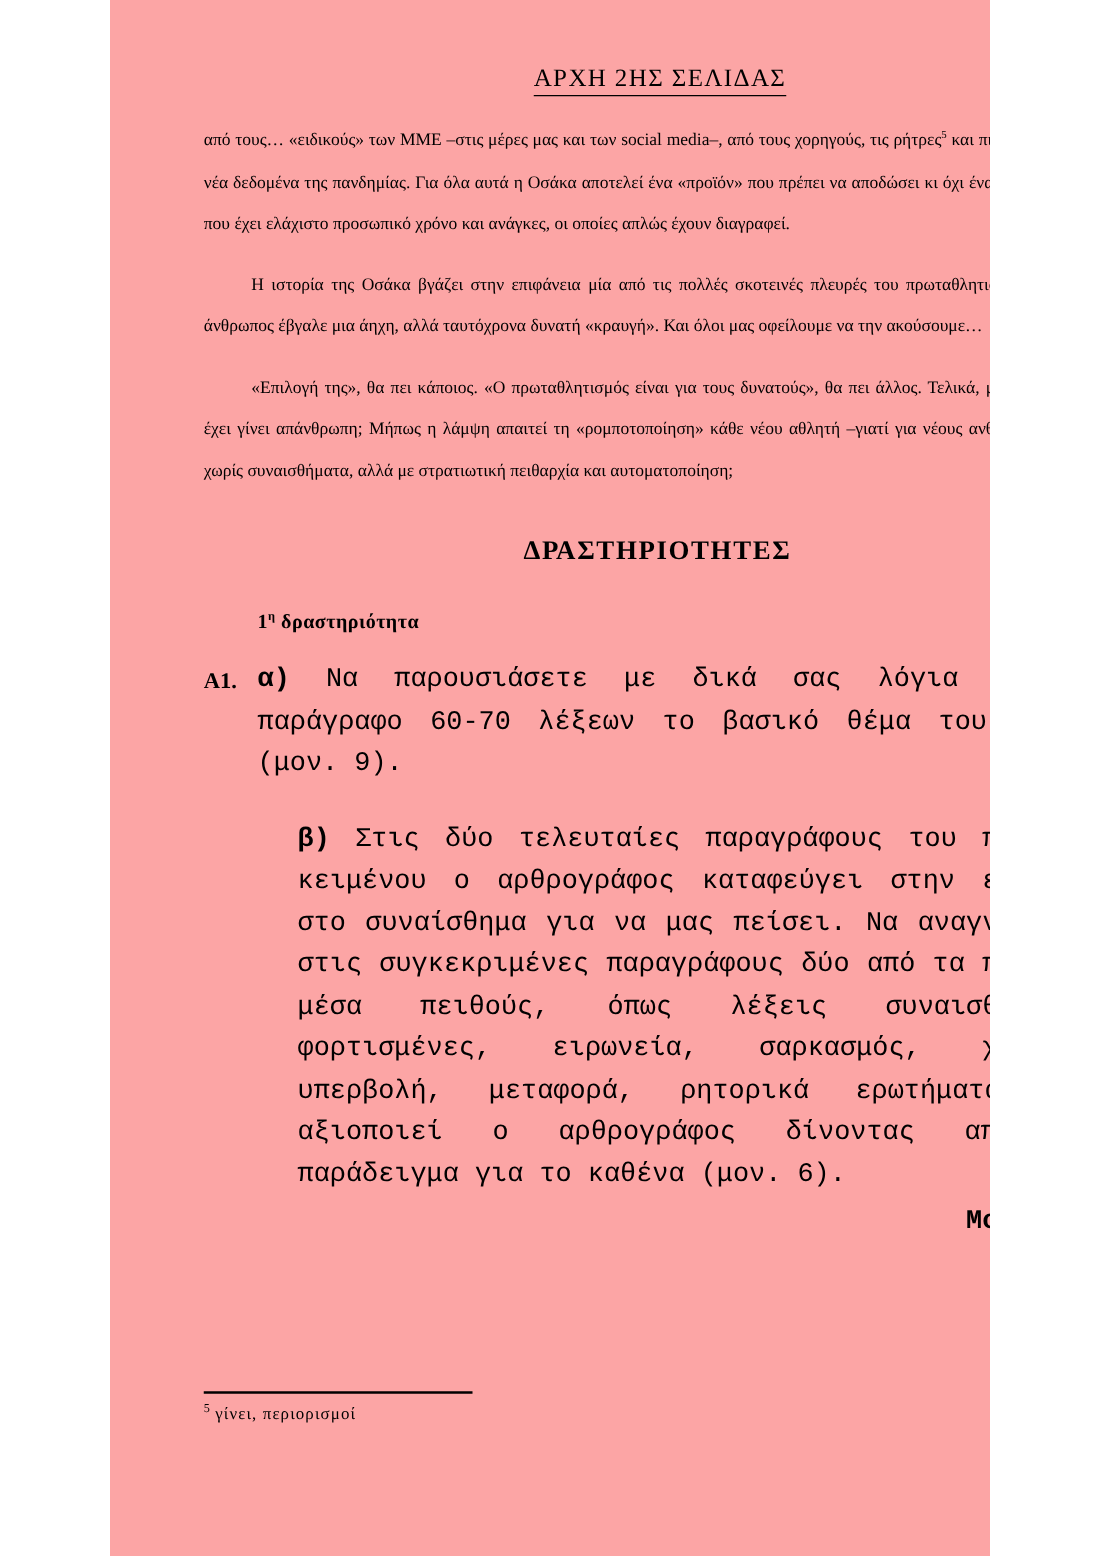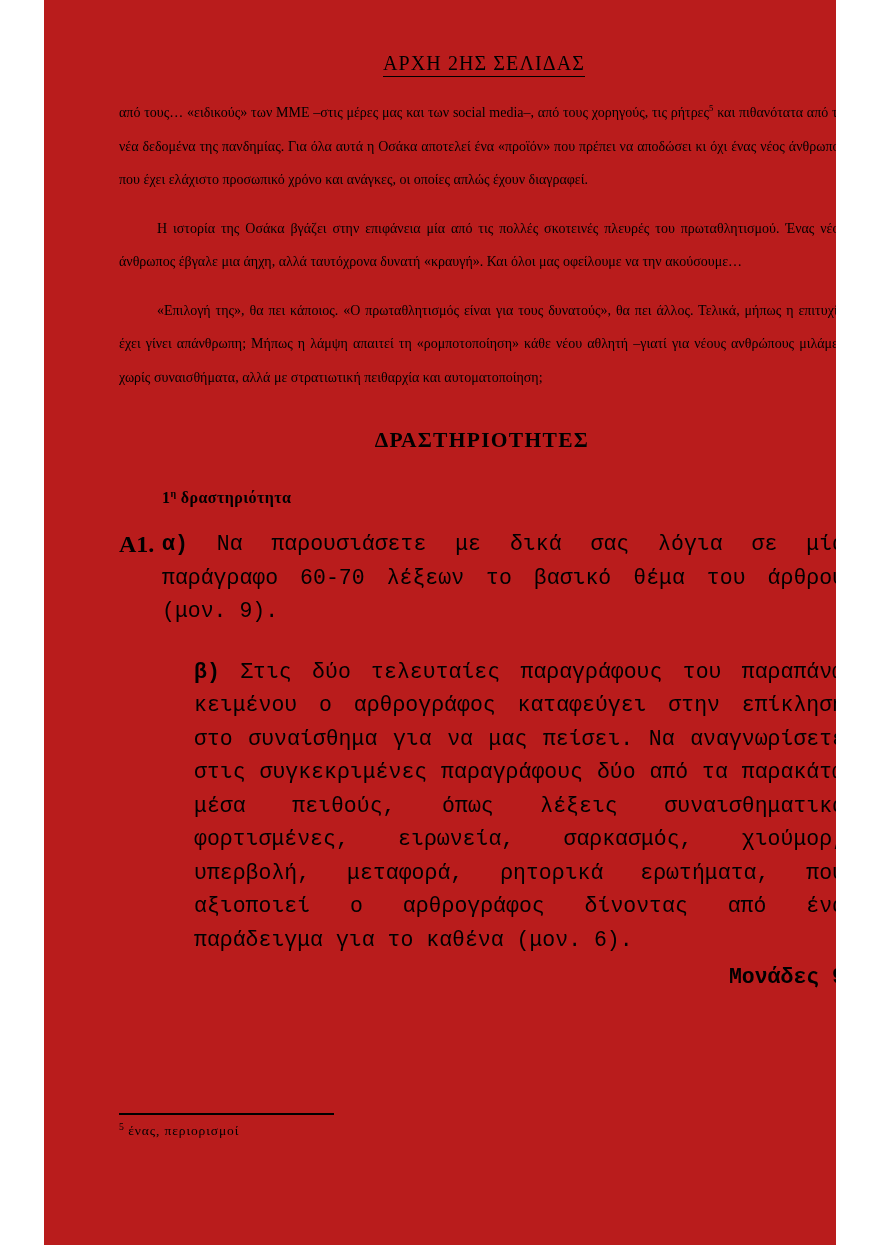--- a/index.html
+++ b/index.html
@@ -8,24 +8,24 @@
     padding: 0;
     background: #ffffff;
   }
   body {
     font-family: "Liberation Serif", "DejaVu Serif", serif;
     color: #000000;
     -webkit-font-smoothing: antialiased;
   }
   .page {
     position: relative;
-    width: 792px;
+    width: 704px;
     height: 1245px;
     margin: 0 auto;
-    background: #b91c1c;
+    background: #fca5a5;
     overflow: hidden;
     box-sizing: border-box;
   }
 
   
   .page-header {
     position: absolute;
     top: 52px;
     left: 0;
     width: 880px;
@@ -93,21 +93,21 @@
   }
 
   .question-row {
     margin-top: 21px;
     display: flex;
     align-items: flex-start;
   }
   .q-label {
     flex: 0 0 auto;
     width: 43px;
-    font-size: 24px;
+    font-size: 18px;
     font-weight: bold;
     line-height: 33.5px;
   }
   .q-body {
     flex: 1 1 auto;
     min-width: 0;
     font-family: Liberation Mono, monospace;
   }
   .q-body p {
     margin: 0;
@@ -202,17 +202,17 @@
 
         <p class="sub-gap"><span class="sub-label">β)</span><span> Στις δύο τελευταίες παραγράφους του παραπάνω κειμένου ο αρθρογράφος καταφεύγει στην επίκληση στο συναίσθημα για να μας πείσει. Να αναγνωρίσετε στις συγκεκριμένες παραγράφους δύο από τα παρακάτω μέσα πειθούς, όπως λέξεις συναισθηματικά φορτισμένες, ειρωνεία, σαρκασμός, χιούμορ, υπερβολή, μεταφορά, ρητορικά ερωτήματα, που αξιοποιεί ο αρθρογράφος δίνοντας από ένα παράδειγμα για το καθένα (μον. 6).</span></p>
 
         <div class="marks">Μονάδες 9</div>
       </div>
     </div>
   </div>
 
   <div class="footnote-area">
     <div class="footnote-rule"></div>
-    <div class="footnote-text"><sup>5</sup><span> ένας, περιορισμοί</span></div>
+    <div class="footnote-text"><sup>5</sup><span> γίνει, περιορισμοί</span></div>
   </div>
 
 
 </div>
 
 </body></html>

